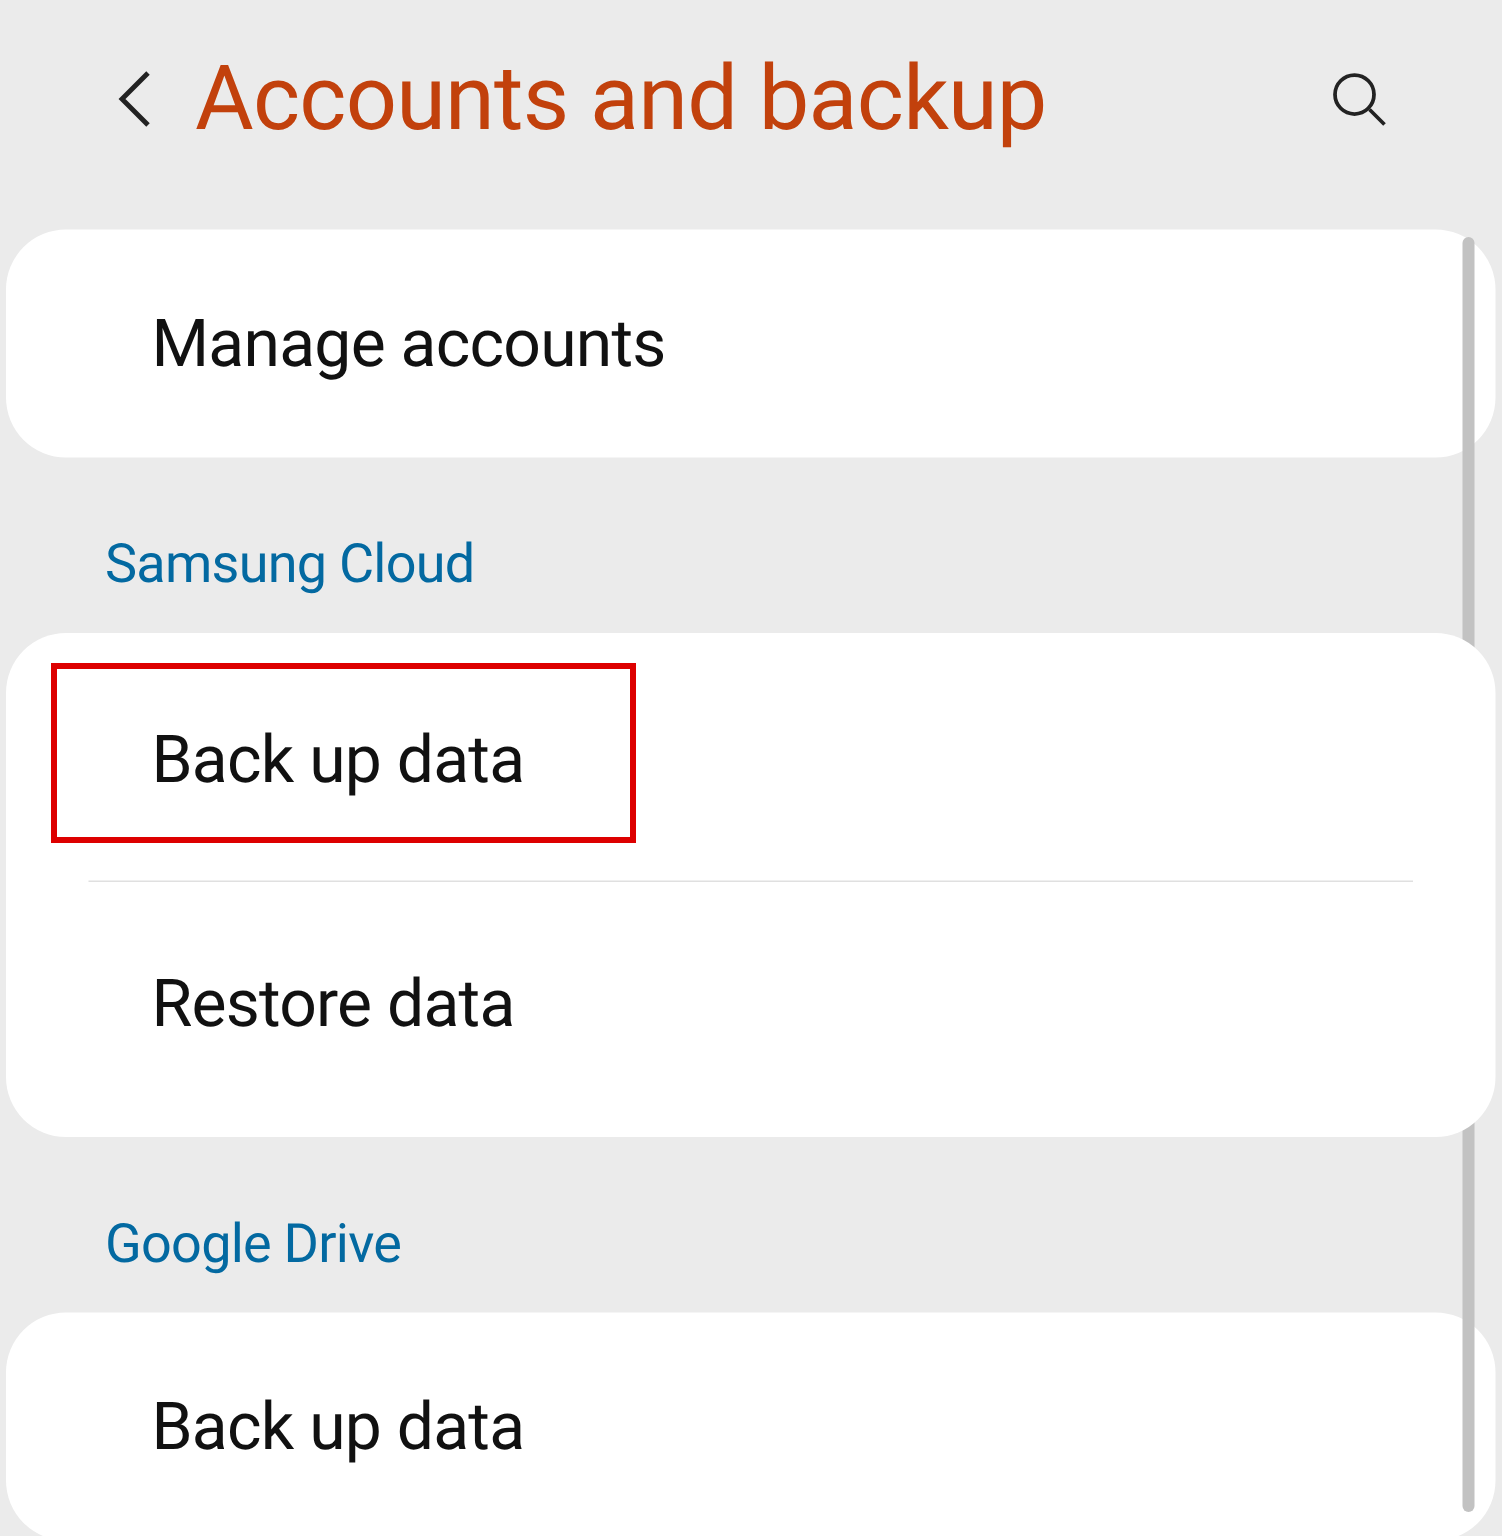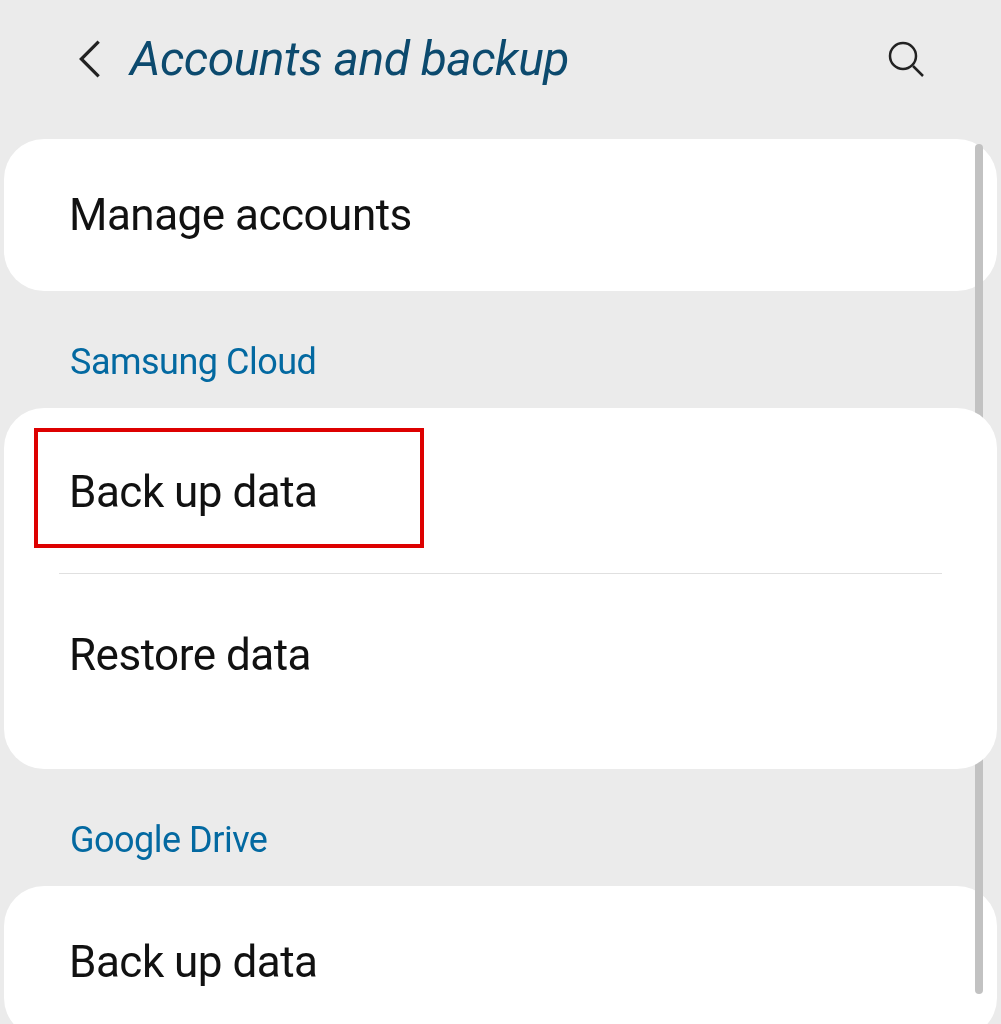--- a/index.html
+++ b/index.html
@@ -36,26 +36,25 @@
 
     .back-icon svg {
       width: 26px;
       height: 40px;
       stroke: #222;
       stroke-width: 3;
       fill: none;
     }
 
     .page-title {
-      font-size: 48px;
+      font-size: 60px;
       font-weight: 400;
-      color: #0c4a6e;
+      color: #c2410c;
       flex: 1;
       letter-spacing: -0.5px;
-      font-style: italic;
     }
 
     .search-icon {
       width: 50px;
       height: 50px;
       display: flex;
       align-items: center;
       justify-content: center;
       cursor: pointer;
       margin-right: 30px;
@@ -89,20 +88,21 @@
       margin: 0 4px 0 4px;
     }
 
     .list-item {
       padding: 50px 65px;
       font-size: 44px;
       font-weight: 400;
       color: #111;
       cursor: pointer;
       letter-spacing: -0.5px;
+      margin-left: 32px;
     }
 
     .section-header {
       font-size: 36px;
       font-weight: 400;
       color: #0369a1;
       padding: 50px 0 25px 70px;
       letter-spacing: -0.5px;
     }
 
@@ -126,21 +126,21 @@
       position: relative;
     }
 
     .card-samsung .list-item:first-child {
       padding-top: 58px;
       padding-bottom: 55px;
     }
 
     .card-samsung .list-item:last-child {
       padding-top: 55px;
-      padding-bottom: 88px;
+      padding-bottom: 63px;
     }
 
     .card-google {
       margin-top: 0;
     }
   </style>
 </head>
 <body>
 
 <div class="header">

